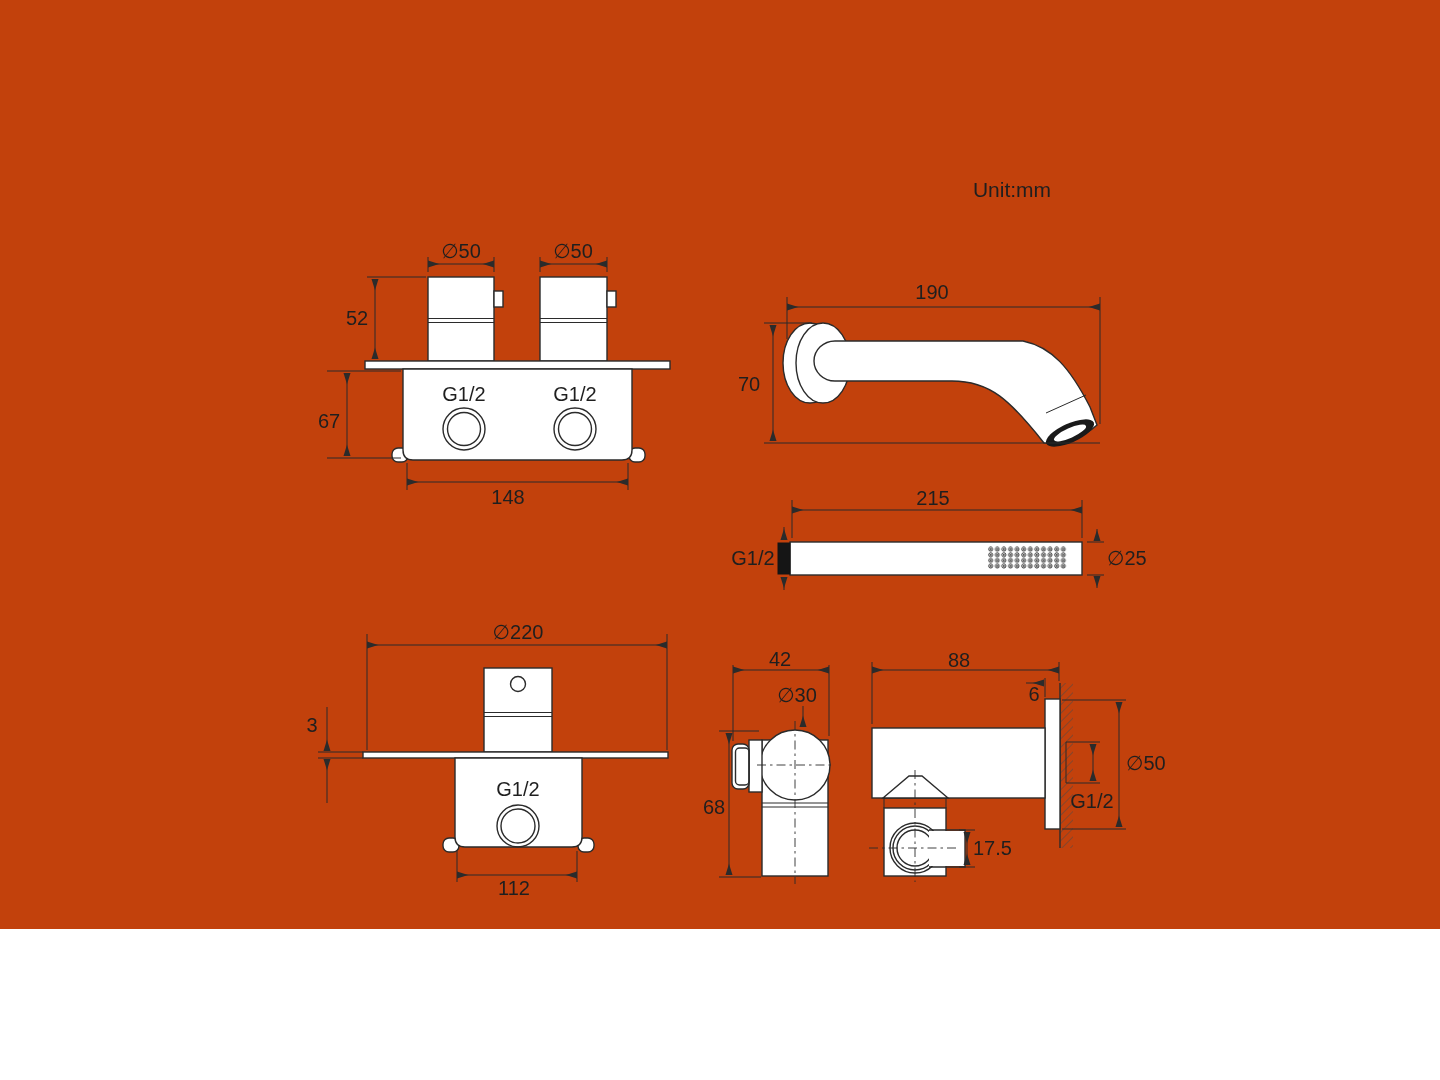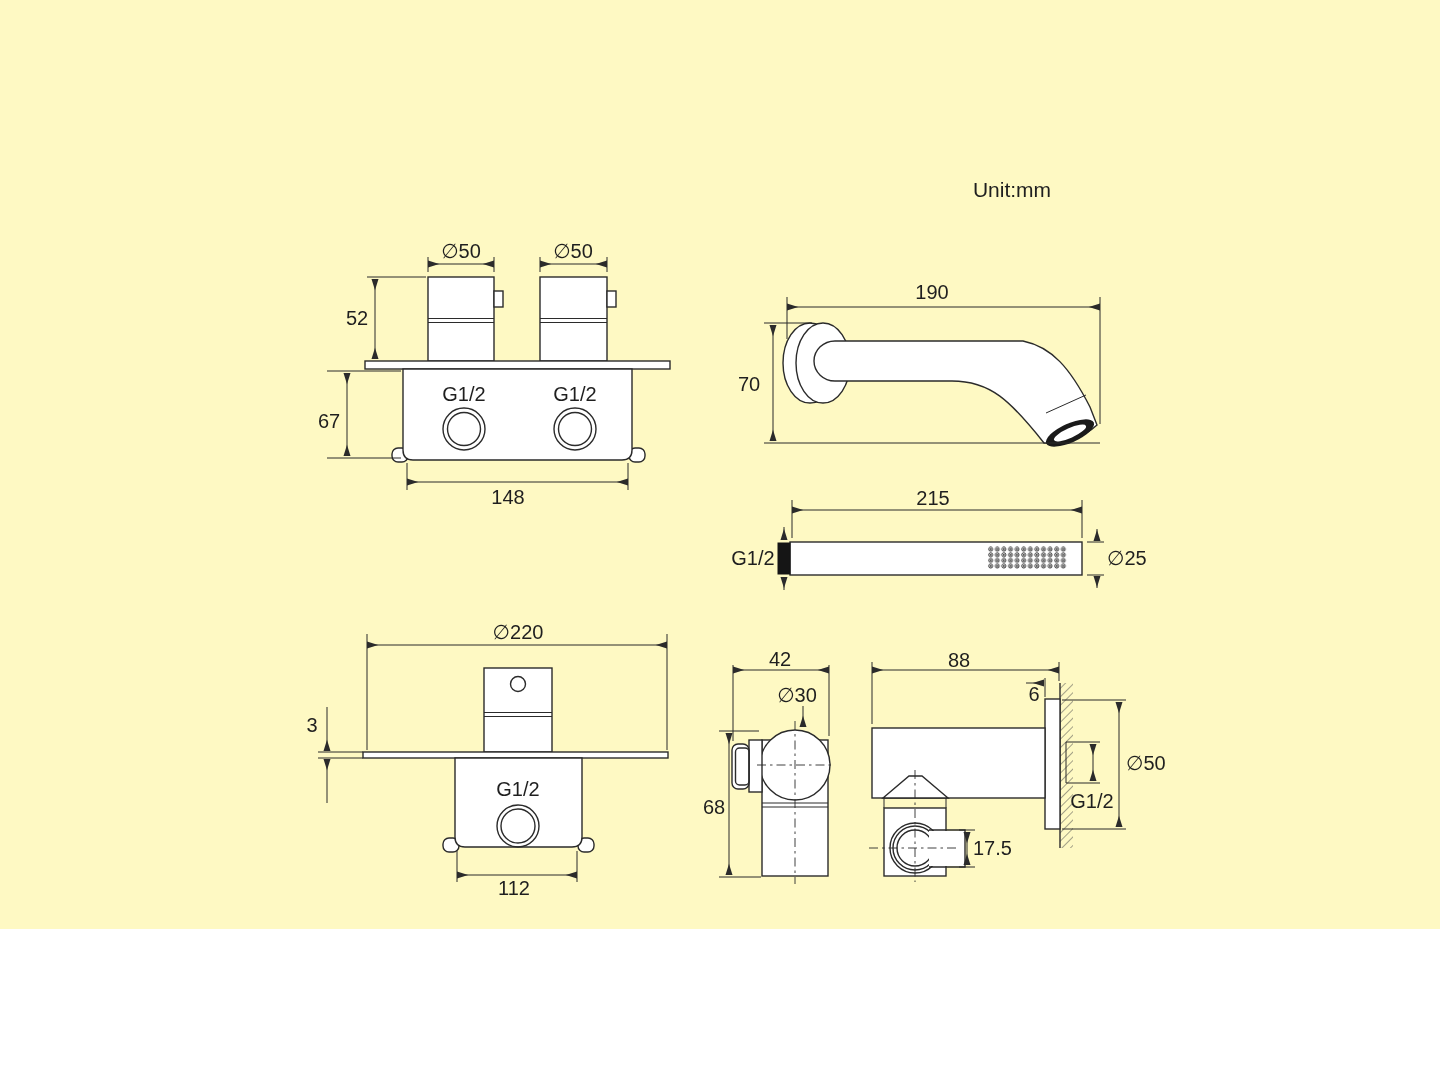--- a/index.html
+++ b/index.html
@@ -1,16 +1,16 @@
 <!DOCTYPE html>
 <html><head>
 <meta charset="utf-8">
 <style>
   html,body{margin:0;padding:0;background:#fff;}
-  .canvas{position:relative;width:1440px;height:929px;background:#fef9c3;overflow:hidden;
+  .canvas{position:relative;width:1440px;height:929px;background:#c2410c;overflow:hidden;
           font-family:"Liberation Sans","DejaVu Sans",sans-serif;}
   svg{position:absolute;left:0;top:0;}
   .part{fill:#ffffff;stroke:#2b2b2b;stroke-width:1.4;}
   .partn{fill:none;stroke:#2b2b2b;stroke-width:1.4;}
   .thin{fill:none;stroke:#2b2b2b;stroke-width:1;}
   .ext{stroke:#2b2b2b;stroke-width:1;fill:none;}
   .dim{stroke:#2b2b2b;stroke-width:1;fill:none;marker-start:url(#arr);marker-end:url(#arr);}
   .dime{stroke:#2b2b2b;stroke-width:1;fill:none;marker-end:url(#arr);}
   .cl{stroke:#2b2b2b;stroke-width:0.9;fill:none;stroke-dasharray:9 4 2.5 4;}
   .lbl{font-size:20px;fill:#1f1f1f;}

